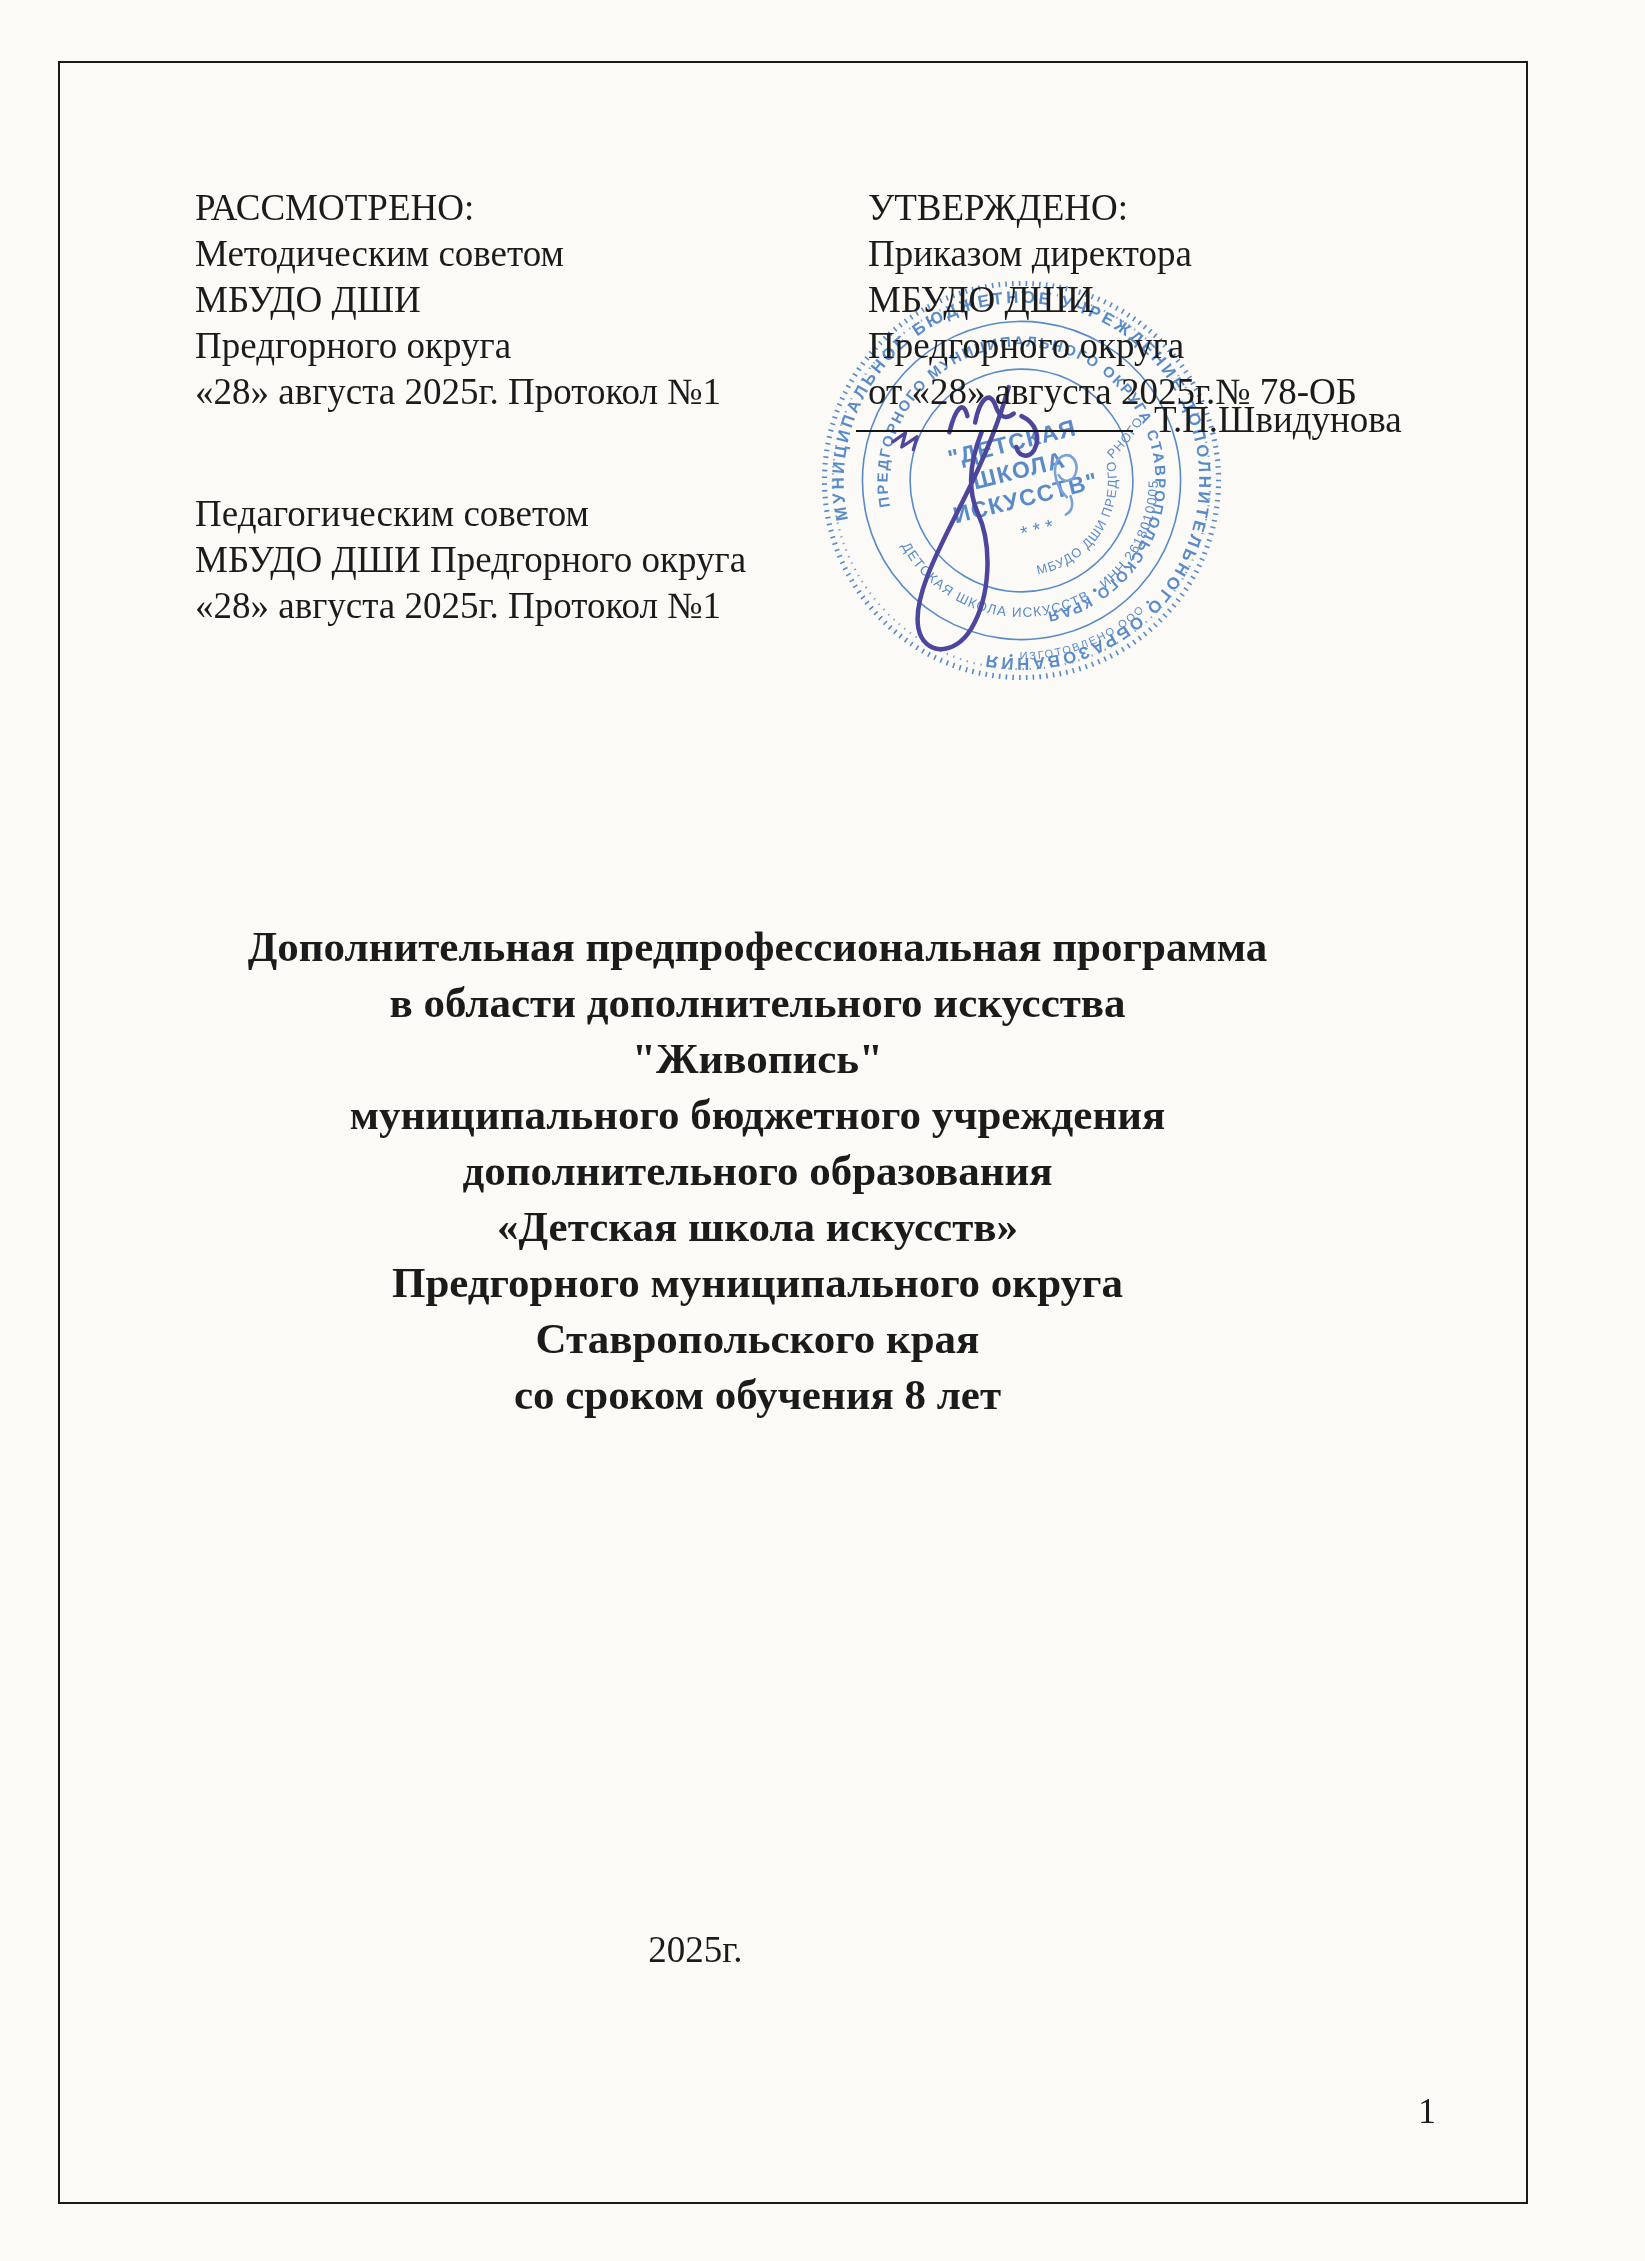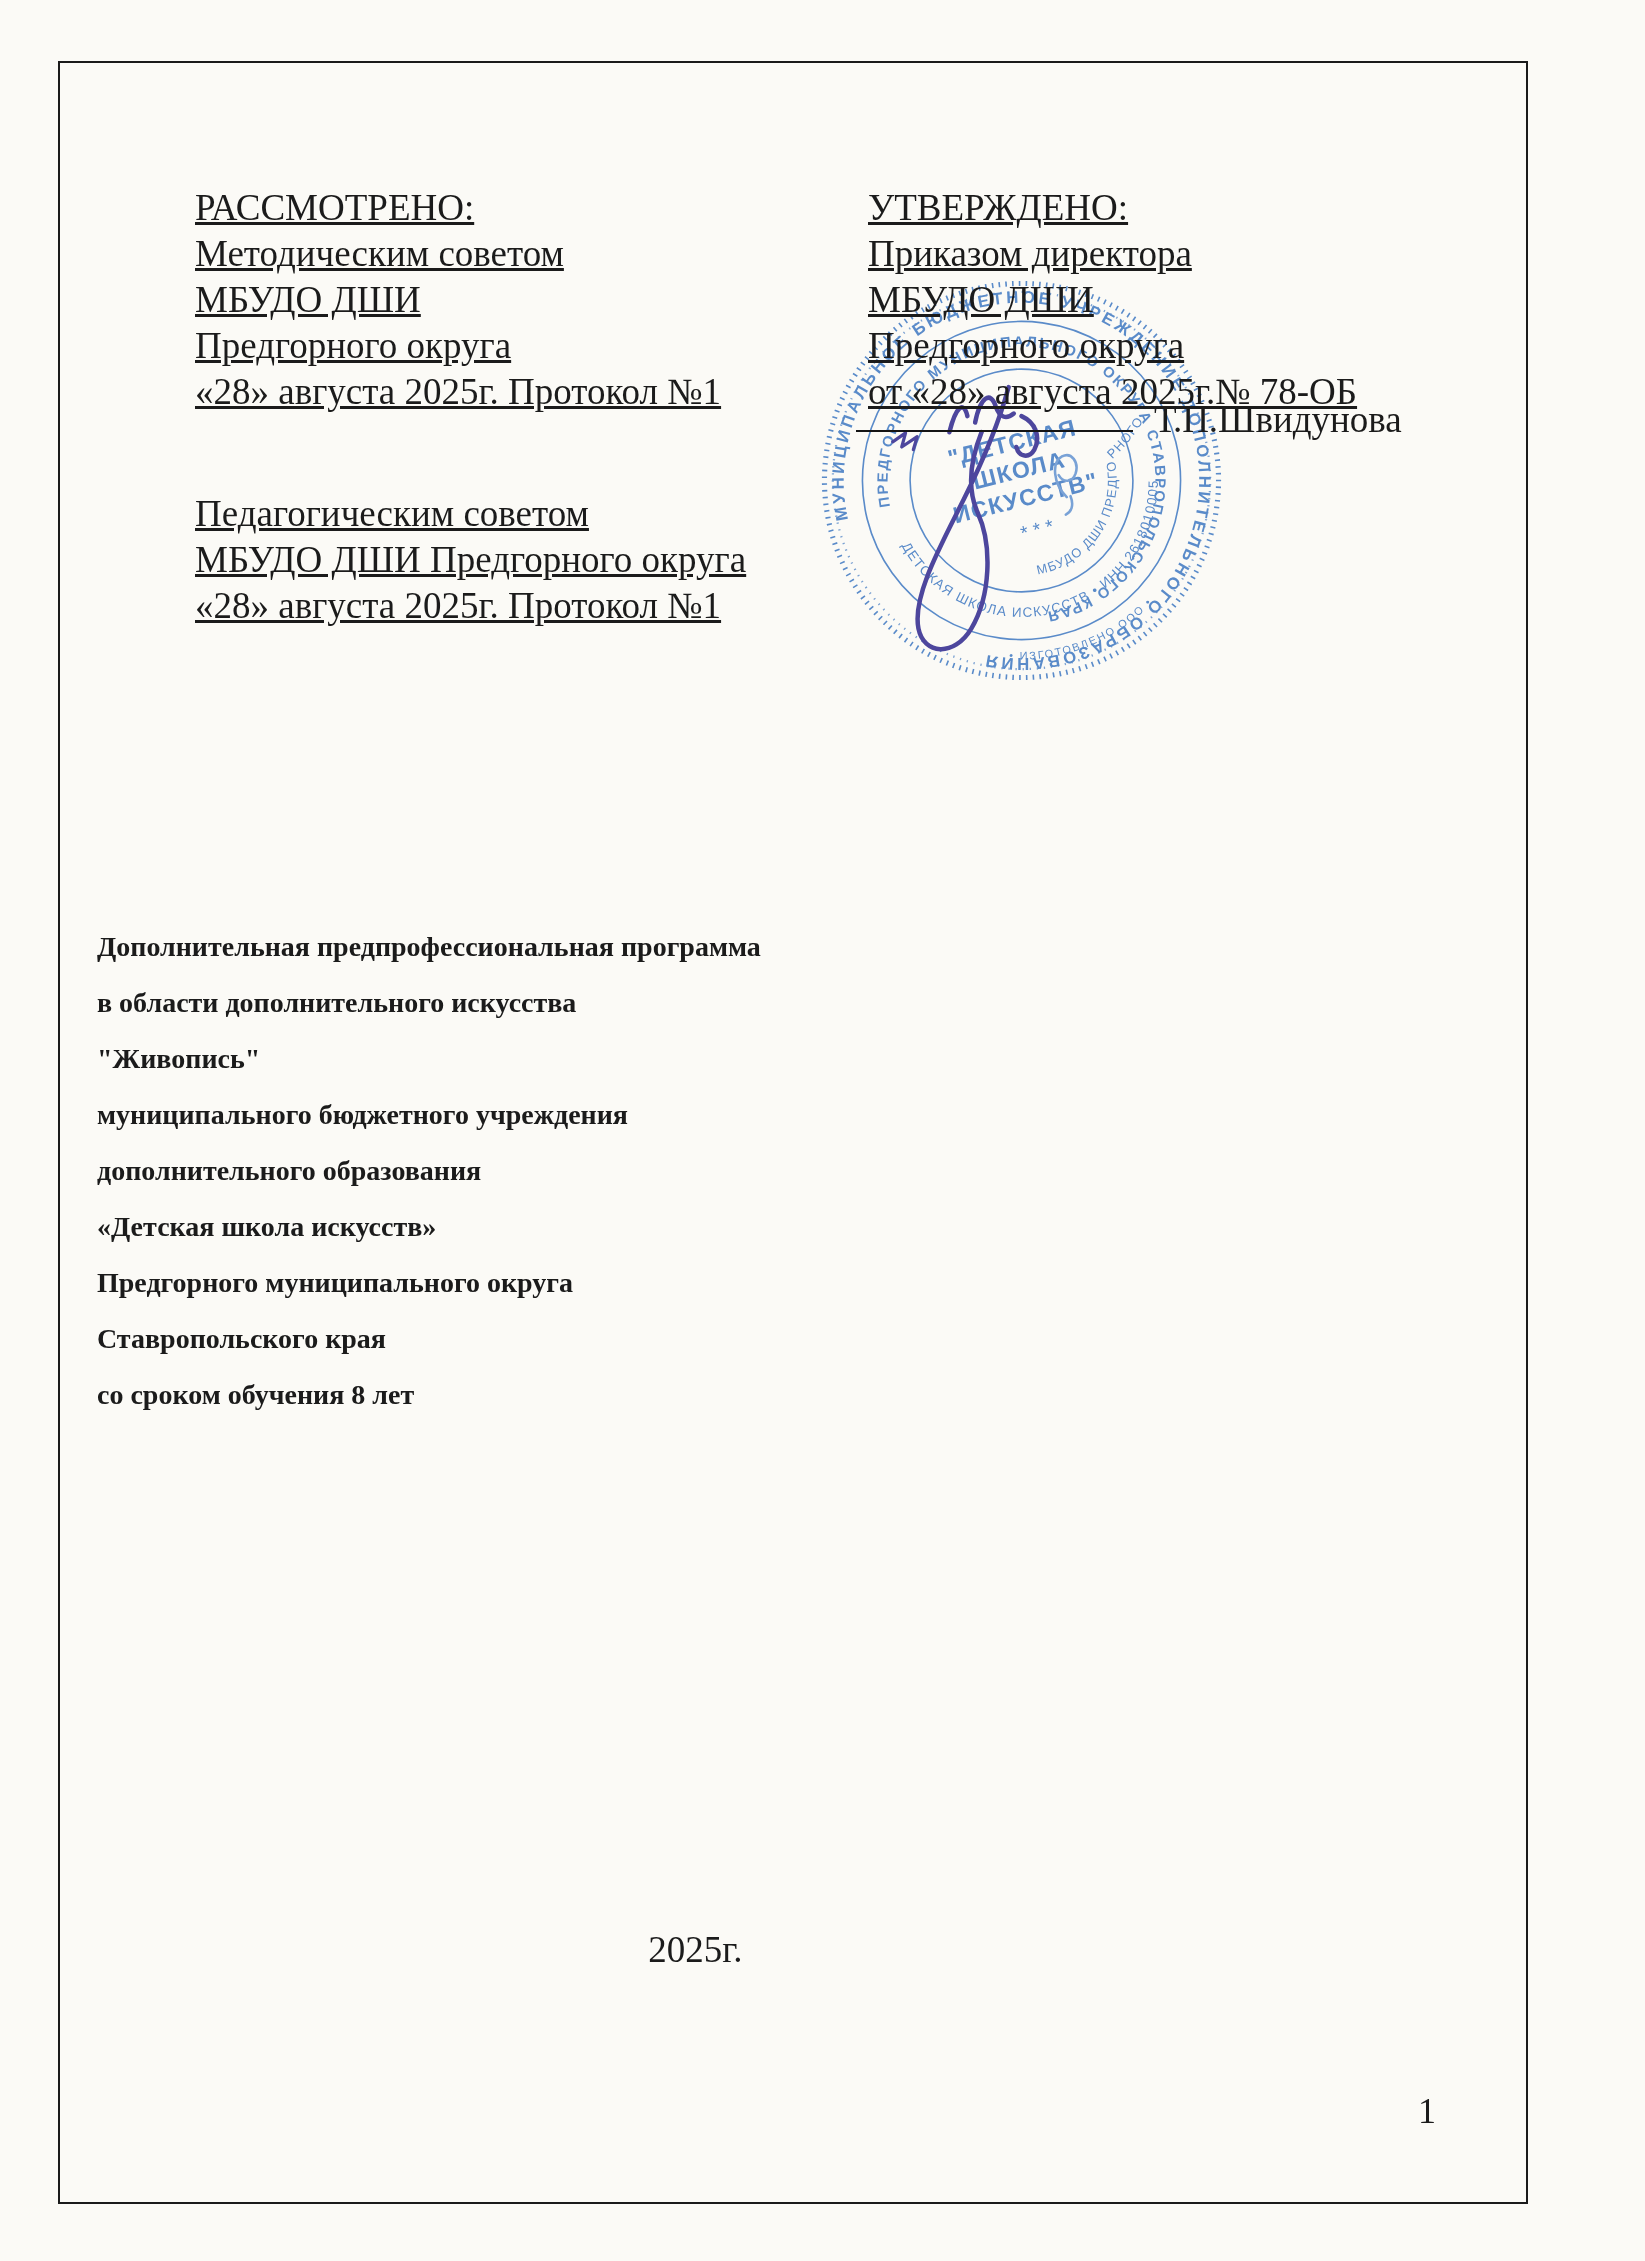--- a/index.html
+++ b/index.html
@@ -12,36 +12,36 @@
     font-family:"Liberation Serif","DejaVu Serif",serif;
     color:#1b1b1b;
   }
   .frame{
     position:absolute;left:58px;top:61px;
     width:1470px;height:2143px;
     border:2.6px solid #1a1a1a;
     box-sizing:border-box;
   }
   .block{position:absolute;font-size:37px;line-height:46px;}
-  .block .line{white-space:nowrap;text-decoration:underline;}
+  .block .line{white-space:nowrap;}
   .blk-reviewed{left:195px;top:185px;}
   .blk-approved{left:868px;top:185px;}
   .blk-endorsed{left:195px;top:491px;}
   .sig-row{
     position:absolute;left:856px;top:398px;
     font-size:37px;line-height:43px;white-space:nowrap;
   }
   .sig-line{
     display:inline-block;width:277px;height:30px;
     border-bottom:2.6px solid #141414;
   }
   .sig-name{margin-left:21px;}
   .title-block{
     position:absolute;left:97px;top:919px;width:1321px;
-    font-size:28px;font-weight:bold;line-height:56px;
+    text-align:center;font-size:43px;font-weight:bold;line-height:56px;
   }
   .title-block .line{white-space:nowrap;}
   .footer-block{
     position:absolute;left:0;top:1909px;width:1361px;
     text-align:center;font-size:37px;line-height:46px;
   }
   .footer-year{margin-top:18px;margin-left:30px;}
   .page-number{
     position:absolute;left:1418px;top:2092px;
     font-size:36px;line-height:39px;

